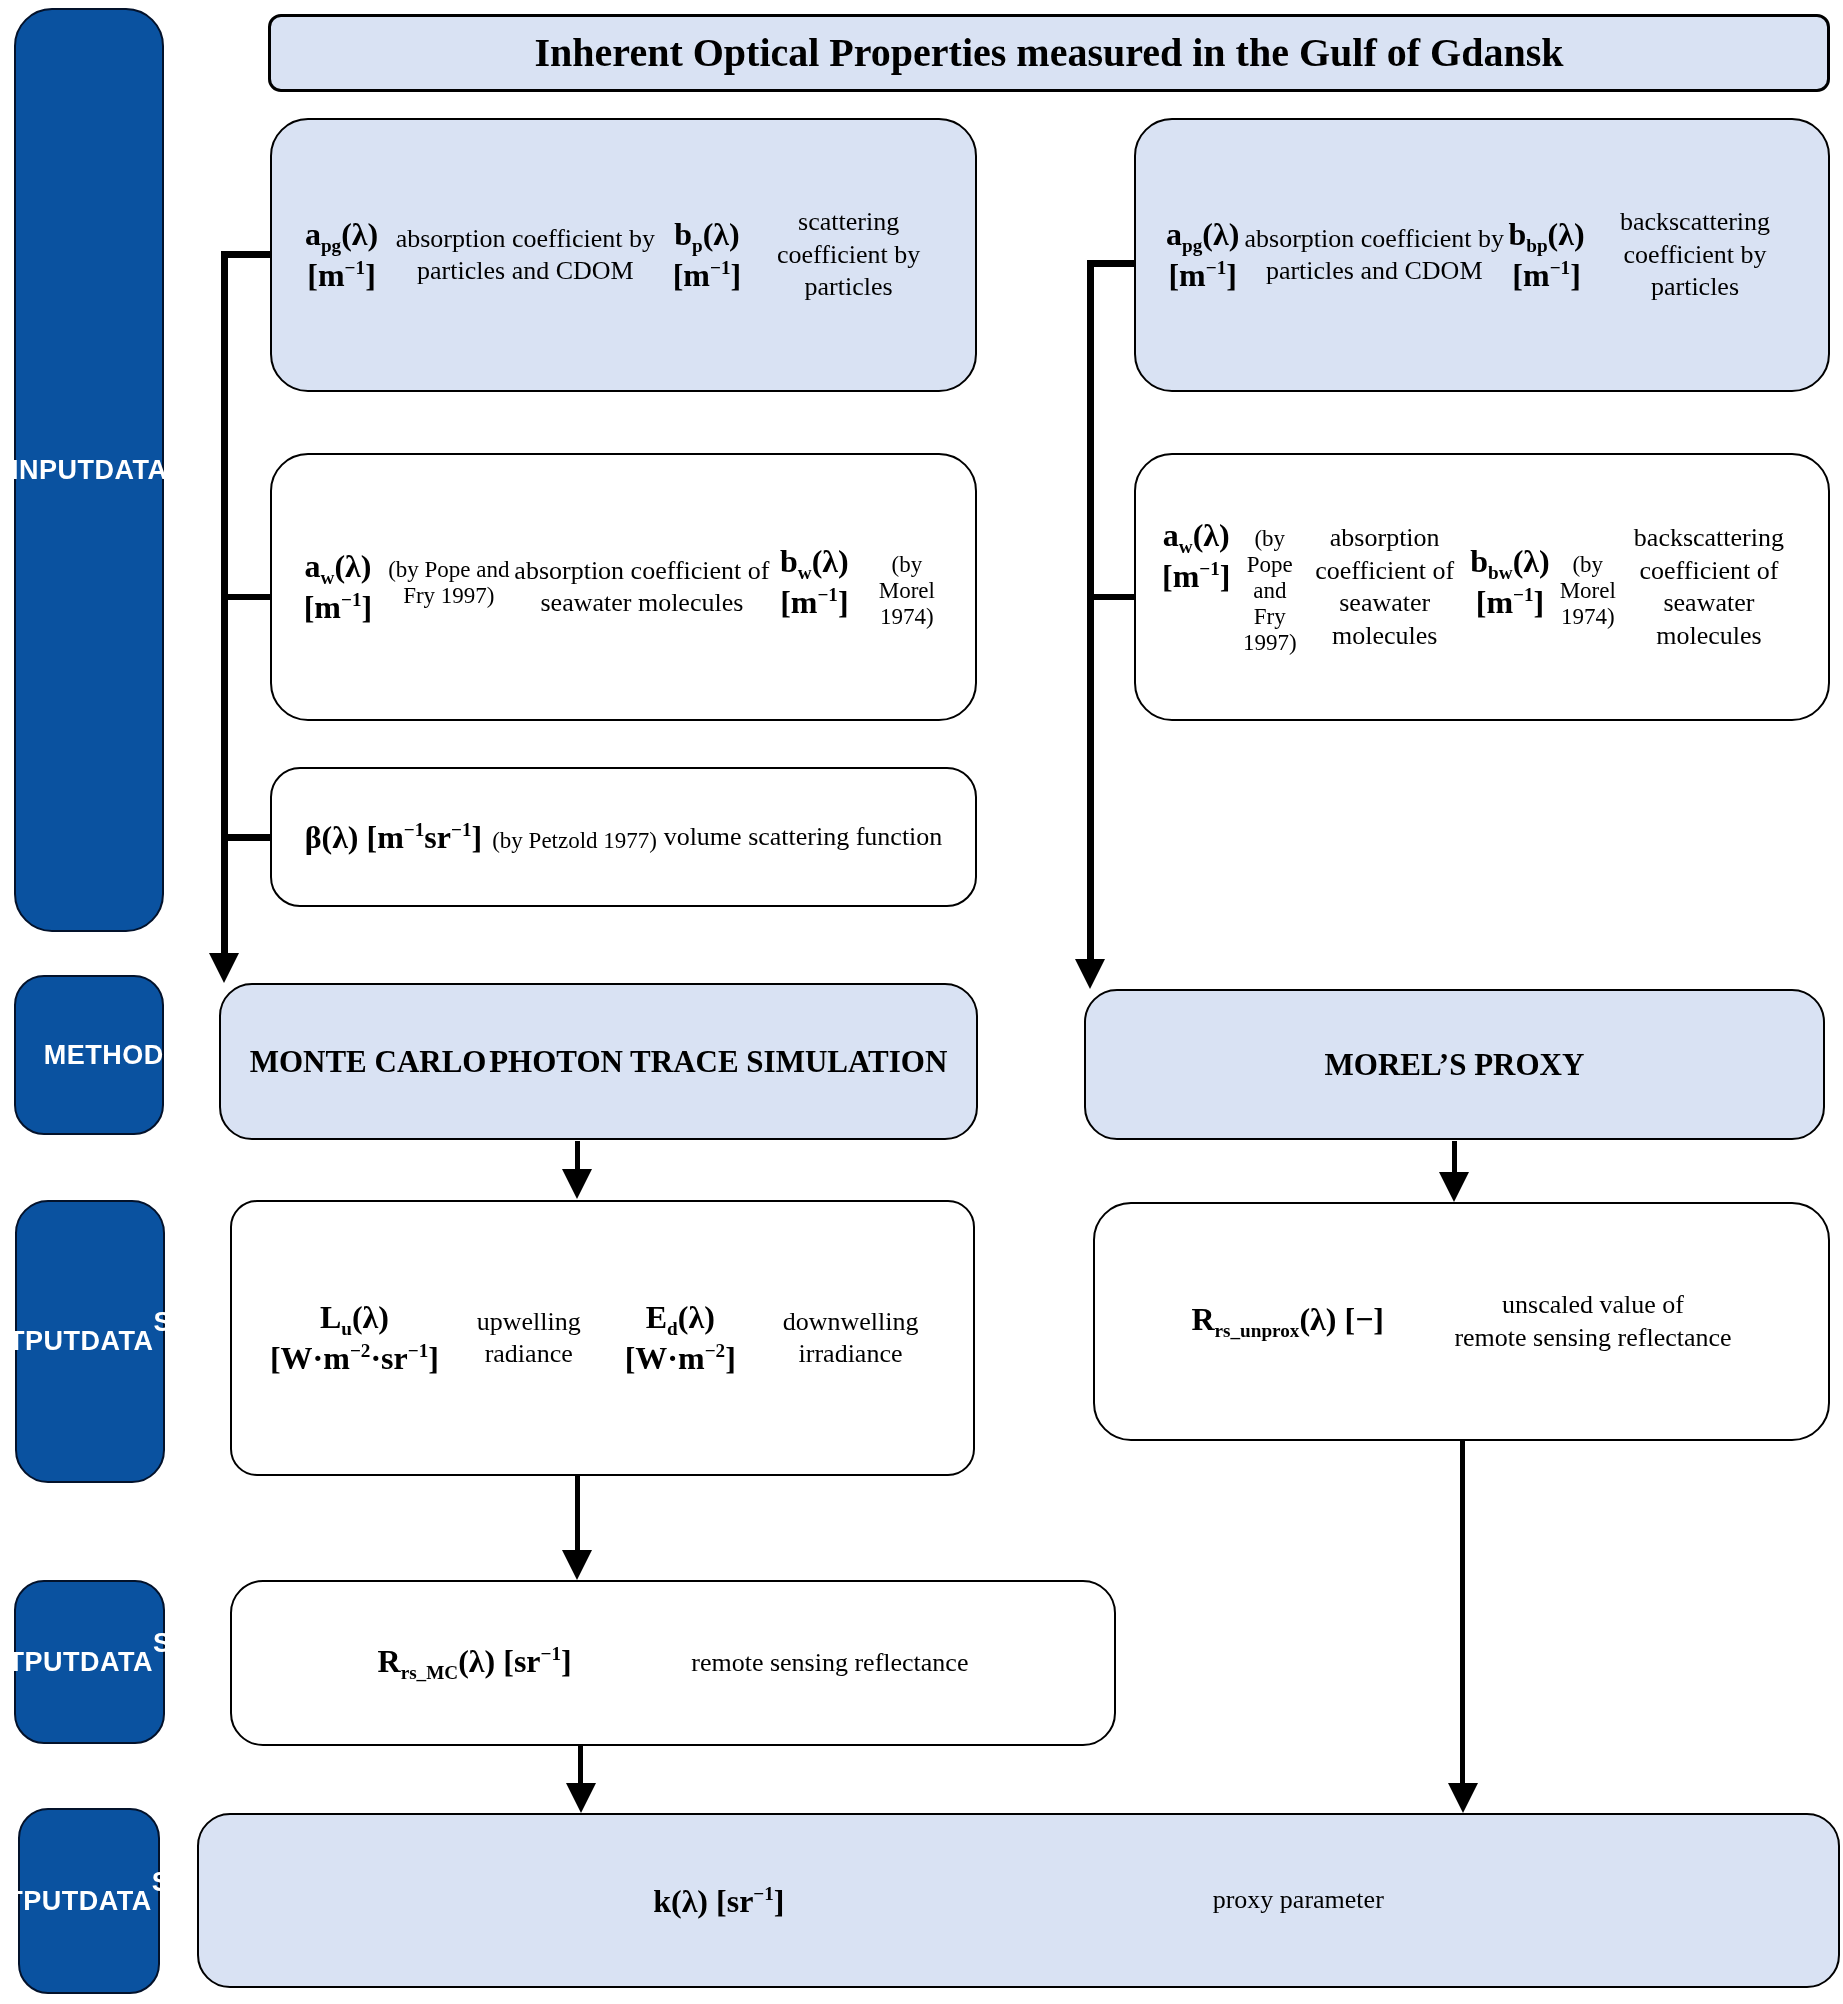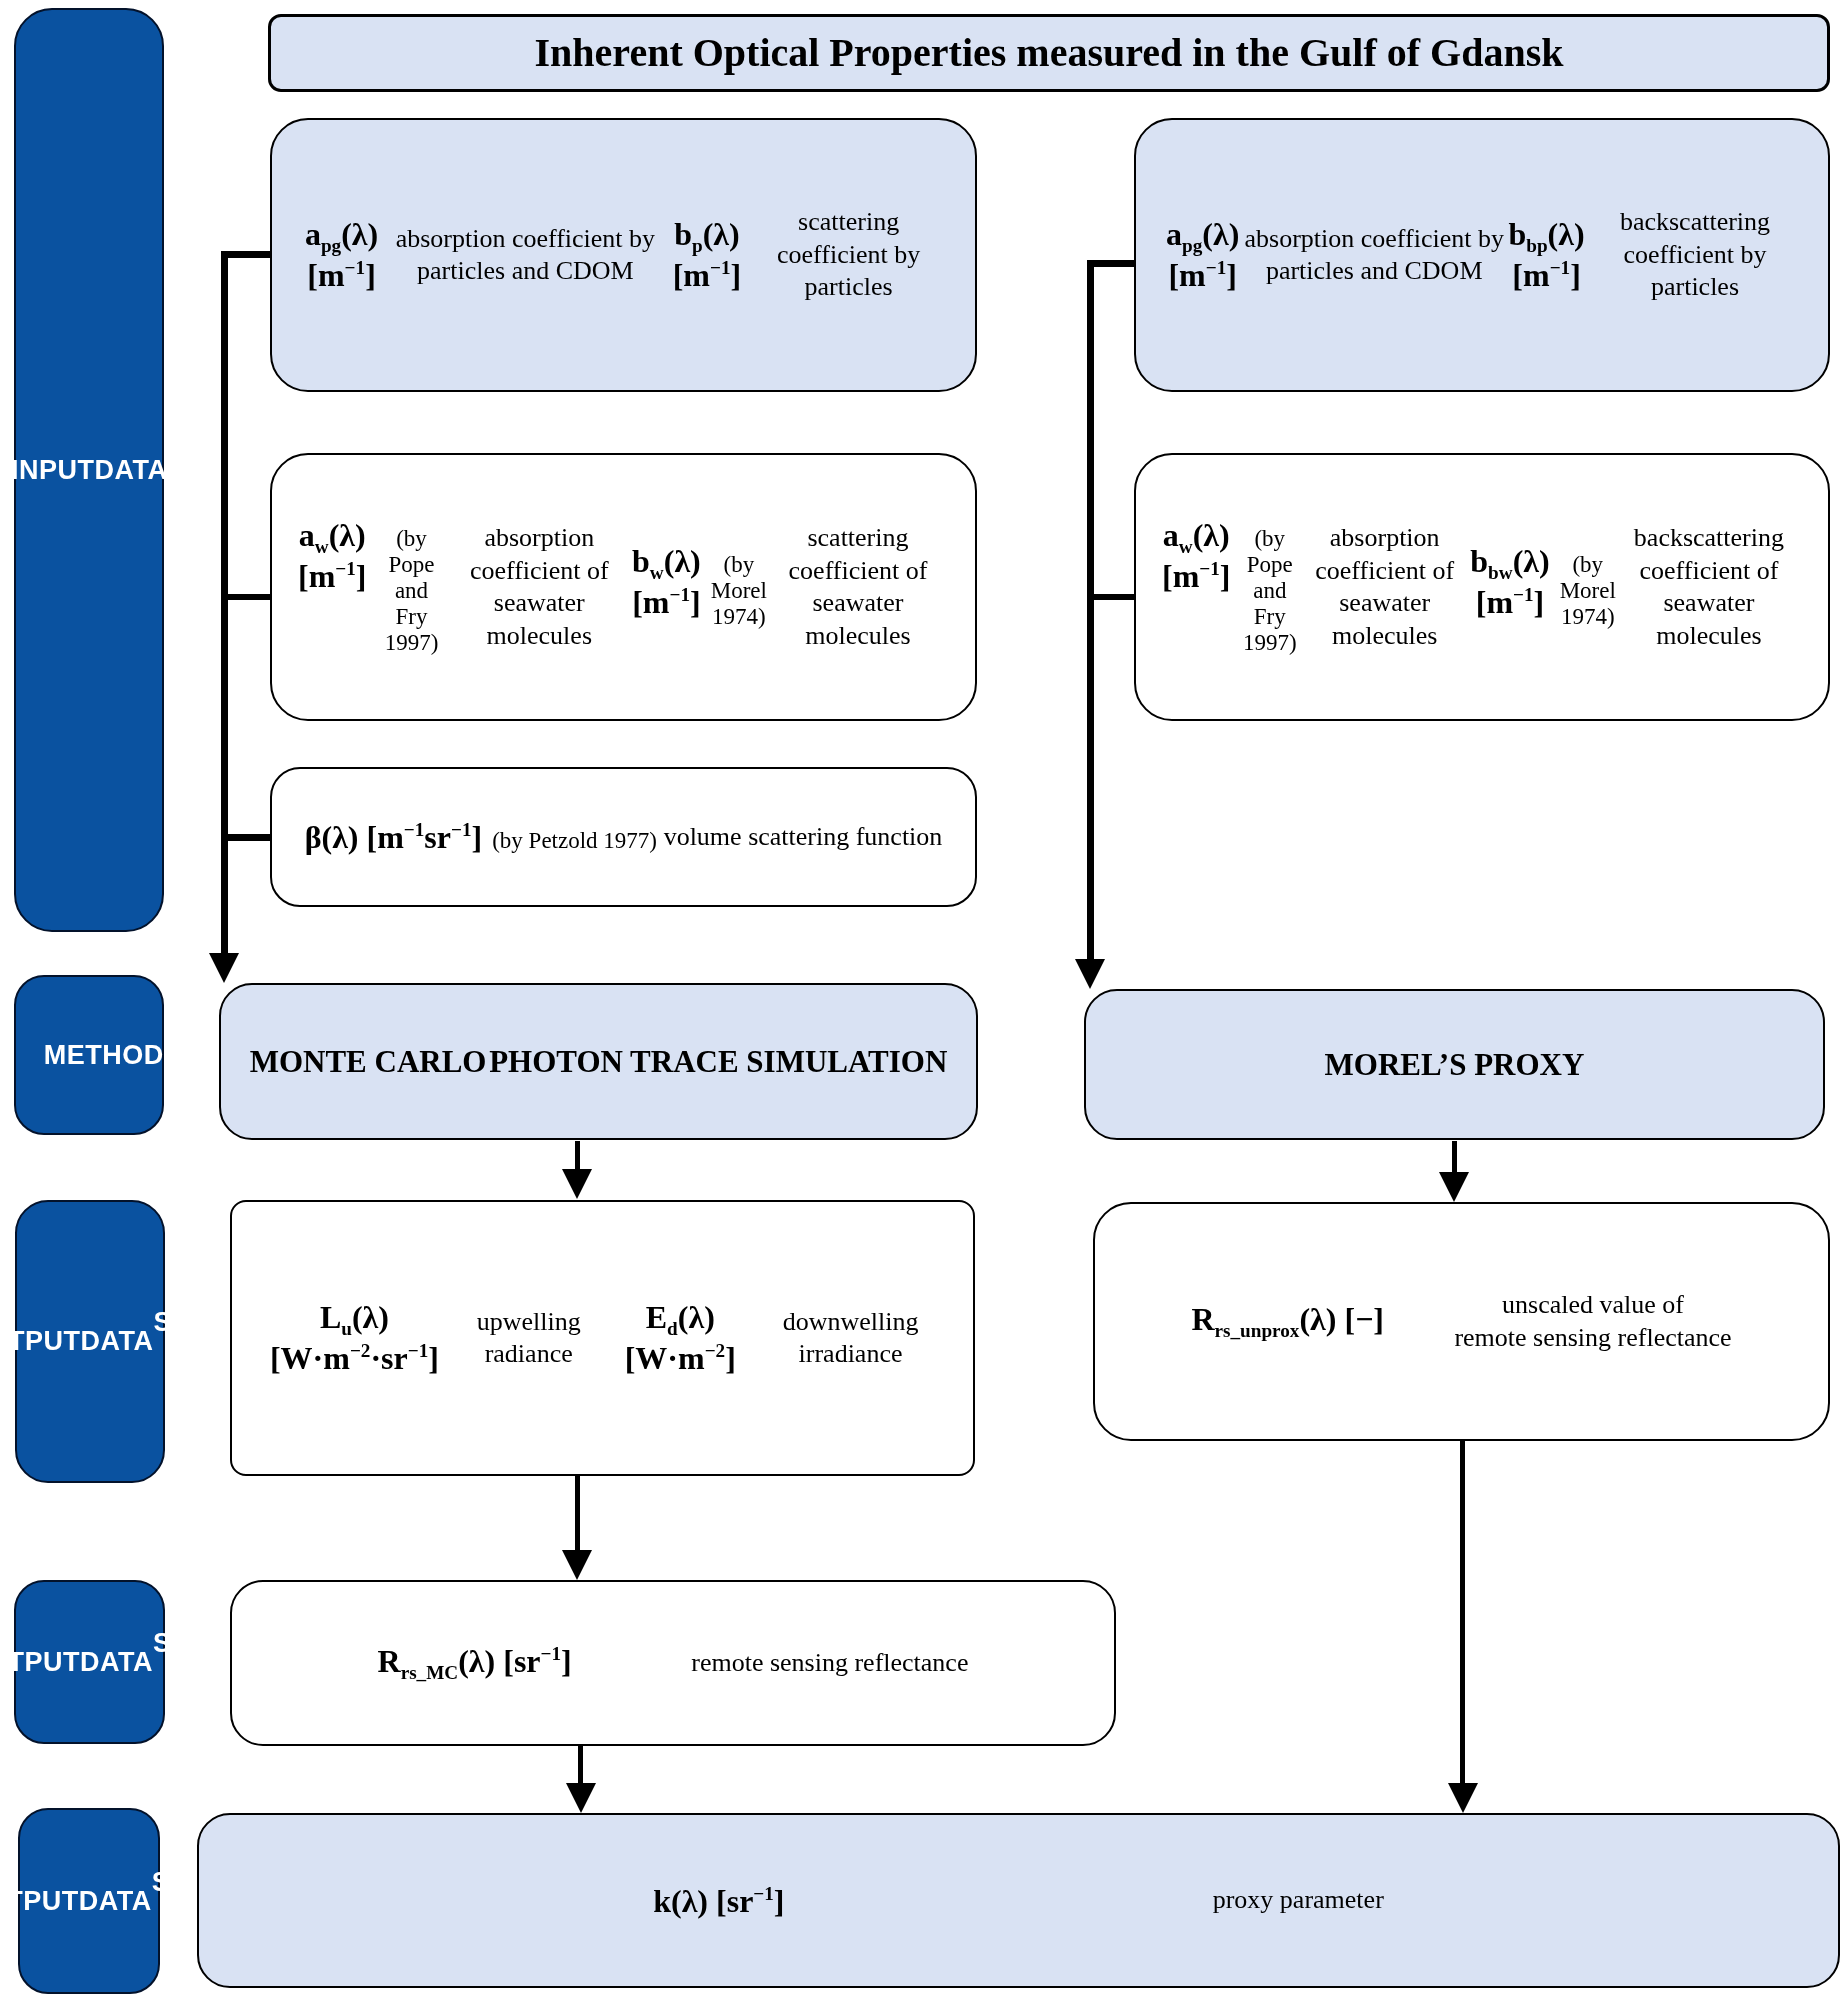--- a/index.html
+++ b/index.html
@@ -100,37 +100,36 @@
   <div class="box whitebg" style="left:270px; top:453px; width:707px; height:268px; border-radius:38px;">
     <div class="fline">
       <span class="formula">a<sub>w</sub>(λ) [m<sup>−1</sup>]</span>
       <span class="note">(by Pope and Fry 1997)</span>
     </div>
     <div class="desc">absorption coefficient of seawater molecules</div>
     <div class="fline">
       <span class="formula">b<sub>w</sub>(λ) [m<sup>−1</sup>]</span>
       <span class="note">(by Morel 1974)</span>
     </div>
-    <div class="desc">scattering coefficient of seawater molecules</div>
   </div>
 
   <div class="box whitebg" style="left:270px; top:767px; width:707px; height:140px; border-radius:30px;">
     <div class="fline">
       <span class="formula">β(λ) [m<sup>−1</sup>sr<sup>−1</sup>]</span>
       <span class="note">(by Petzold 1977)</span>
     </div>
     <div class="desc">volume scattering function</div>
   </div>
 
   <div class="box blue" style="left:219px; top:983px; width:759px; height:157px; border-radius:33px;">
     <div class="method-line">MONTE CARLO</div>
     <div class="method-line">PHOTON TRACE SIMULATION</div>
   </div>
 
-  <div class="box whitebg" style="left:230px; top:1200px; width:745px; height:276px; border-radius:16px;">
+  <div class="box whitebg" style="left:230px; top:1200px; width:745px; height:276px; border-radius:27px;">
     <div class="formula">L<sub>u</sub>(λ) [W·m<sup>−2</sup>·sr<sup>−1</sup>]</div>
     <div class="desc">upwelling radiance</div>
     <div class="formula">E<sub>d</sub>(λ) [W·m<sup>−2</sup>]</div>
     <div class="desc">downwelling irradiance</div>
   </div>
 
   <div class="box whitebg" style="left:230px; top:1580px; width:886px; height:166px; border-radius:33px; justify-content:space-evenly;">
     <div class="formula">R<sub>rs_MC</sub>(λ) [sr<sup>−1</sup>]</div>
     <div class="desc">remote sensing reflectance</div>
   </div>

